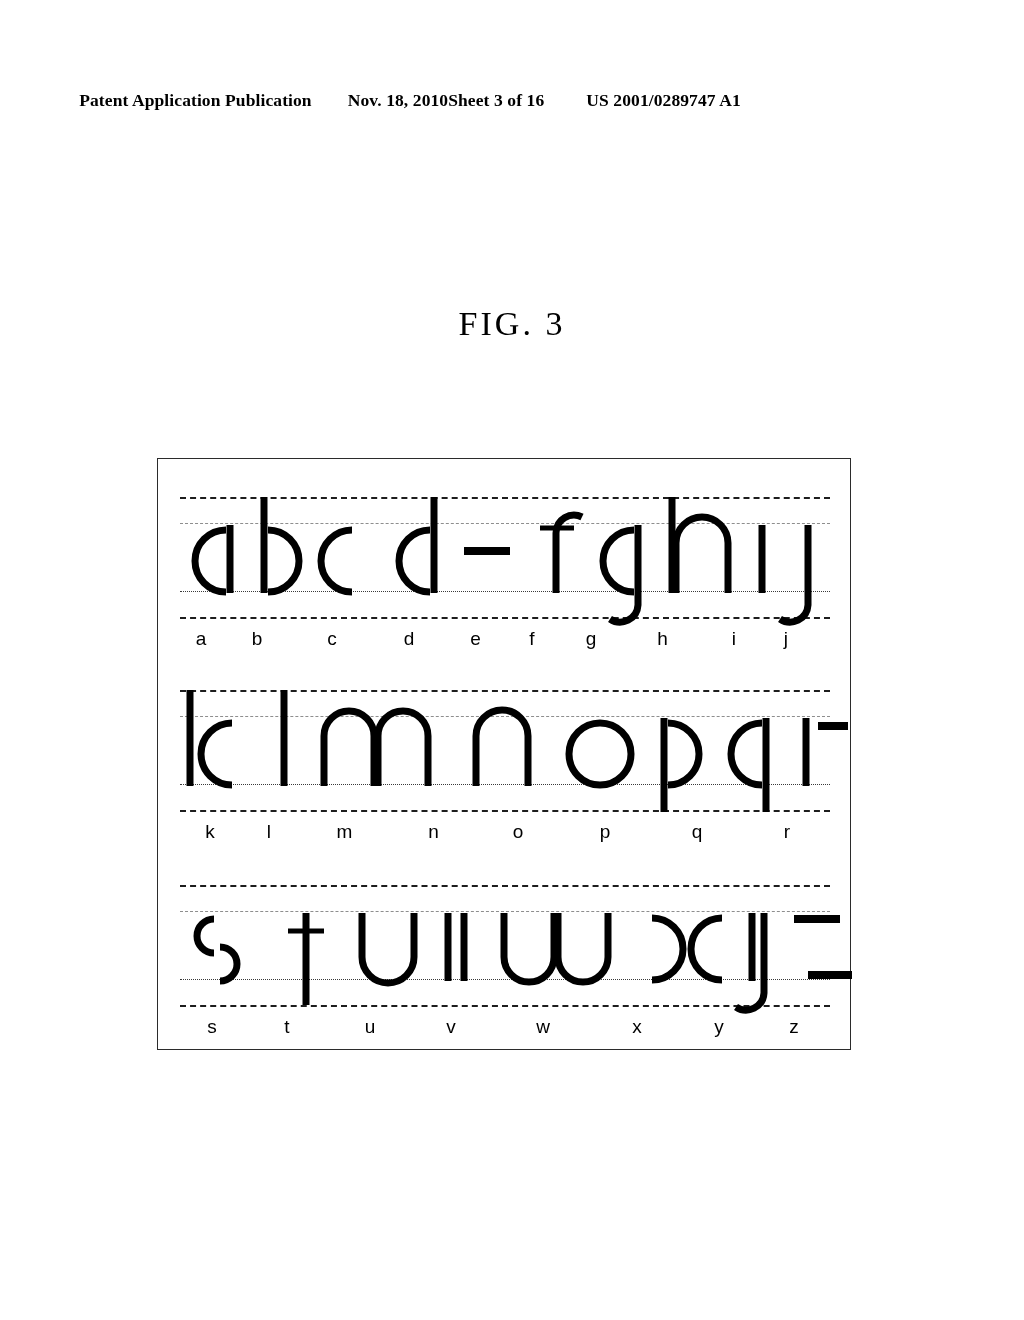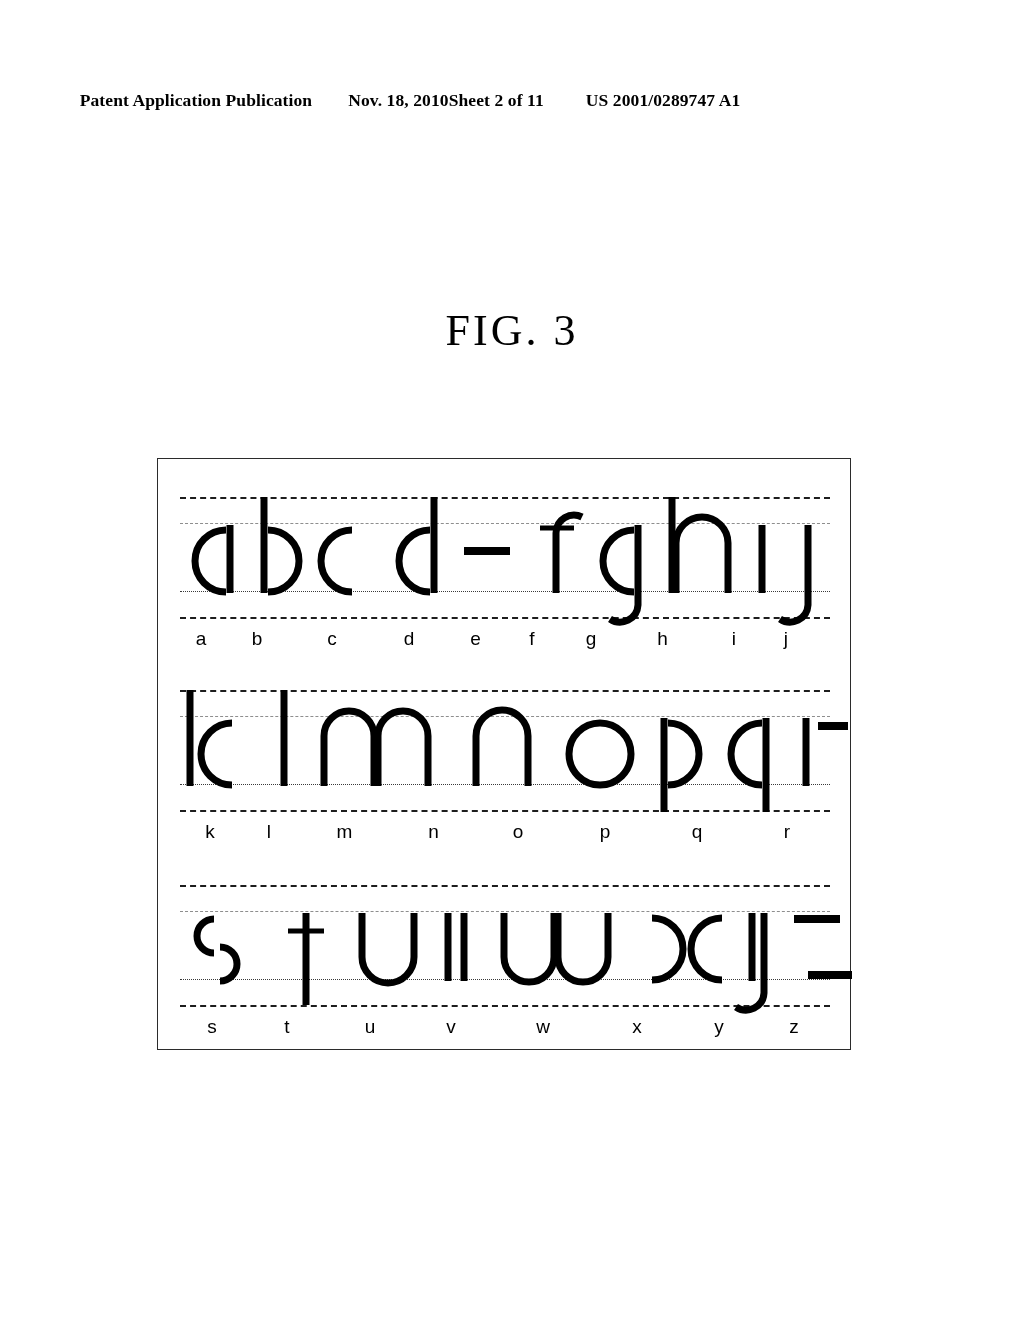--- a/index.html
+++ b/index.html
@@ -39,21 +39,21 @@
   #pub-header .seg-number   { margin-right: 0; }
 
   
   #figure-title {
     position: absolute;
     top: 305px;
     left: 0;
     width: 1024px;
     text-align: center;
     font-family: "Liberation Serif", serif;
-    font-size: 44px;
+    font-size: 34px;
     letter-spacing: 3px;
     font-weight: normal;
   }
 
   
   #figure-frame {
     position: absolute;
     left: 157px;
     top: 458px;
     width: 694px;
@@ -133,21 +133,21 @@
     text-align: center;
     line-height: 1;
   }
 </style>
 </head>
 <body>
 
 <div id="pub-header">
   <span class="seg-pub">Patent Application Publication</span>
   <span class="seg-date">Nov. 18, 2010</span>
-  <span class="seg-sheet">Sheet 2 of 11</span>
+  <span class="seg-sheet">Sheet 3 of 16</span>
   <span class="seg-number">US 2001/0289747 A1</span>
 </div>
 
 <div id="figure-title">FIG.  3</div>
 
 <div id="figure-frame">
 
   <div class="glyph-row row-1">
     <div class="rule rule-ascender"></div>
     <div class="rule rule-xheight"></div>

